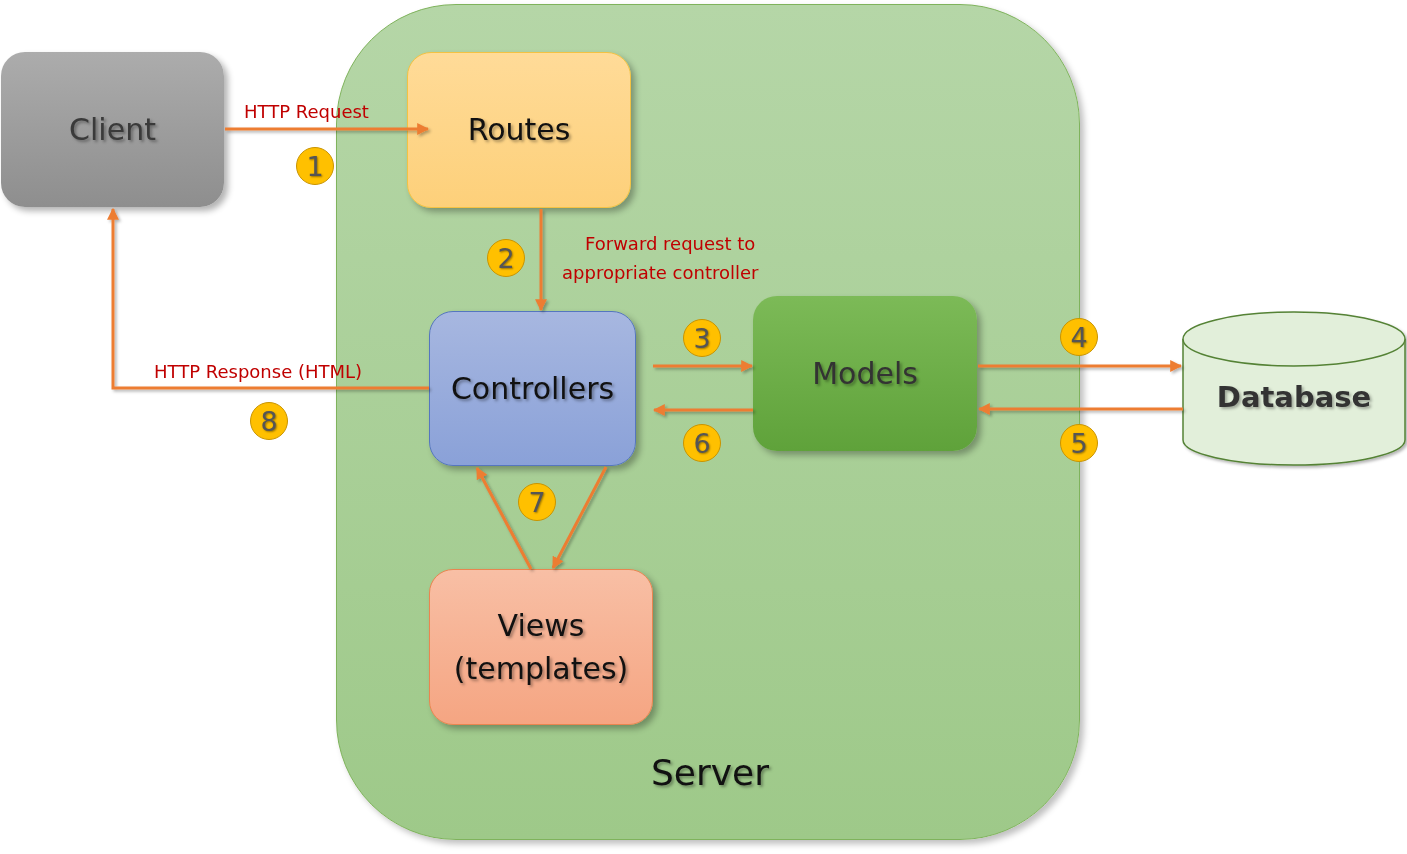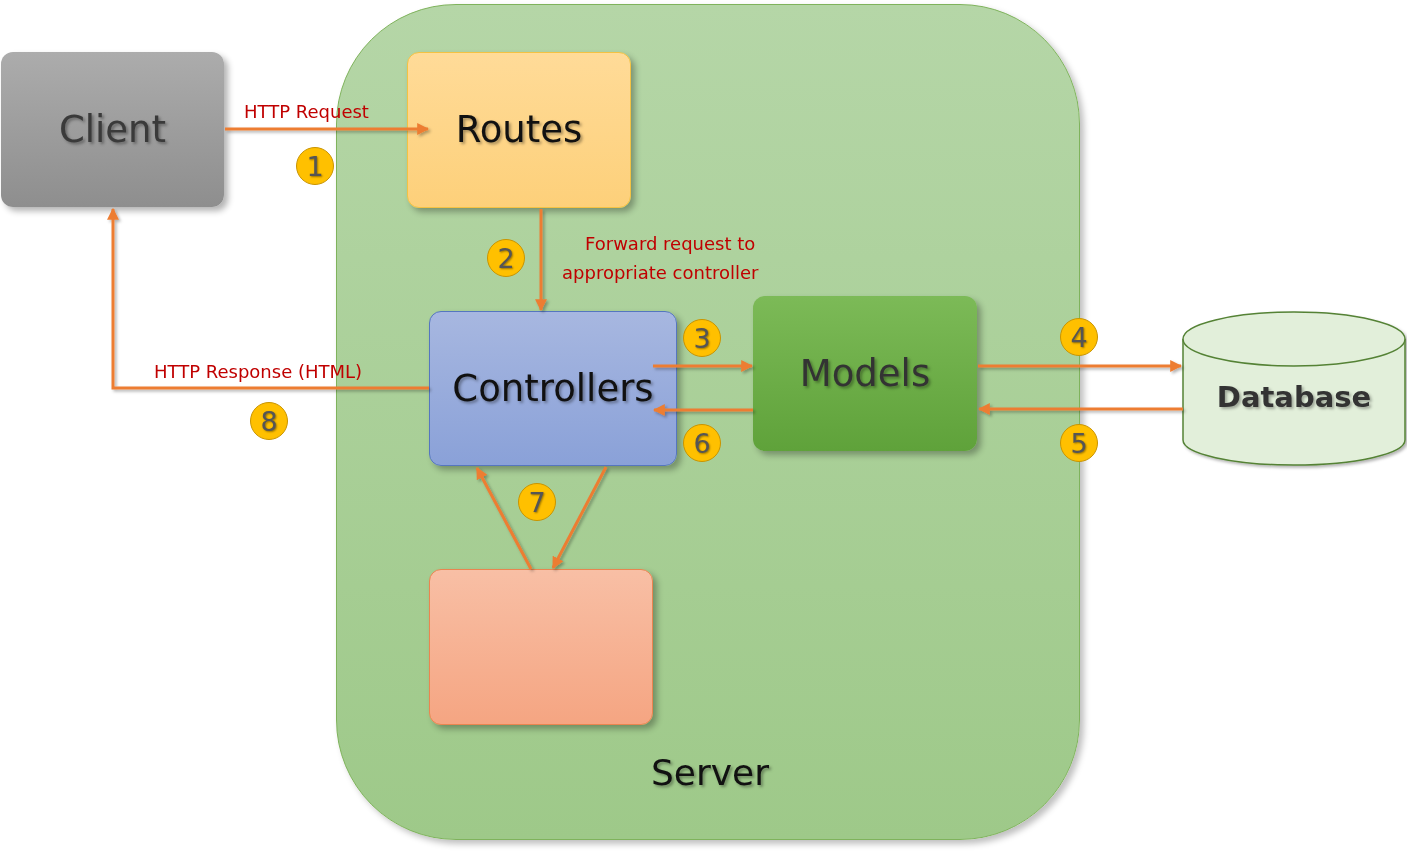--- a/index.html
+++ b/index.html
@@ -8,30 +8,30 @@
     .abs { position: absolute; }
     .server {
       left: 336px; top: 4px; width: 744px; height: 836px;
       border-radius: 120px; border: 1.5px solid #7fb35c;
       background: linear-gradient(to bottom, #b5d6a7 0%, #9ec989 100%);
       box-shadow: 4px 4px 6px rgba(0,0,0,0.25);
       box-sizing: border-box;
     }
     .box {
       display: flex; align-items: center; justify-content: center; text-align: center;
-      border-radius: 12px; box-sizing: border-box;
+      border-radius: 24px; box-sizing: border-box;
       box-shadow: 4px 4px 6px rgba(0,0,0,0.3);
-      font-family: "DejaVu Sans", sans-serif; font-size: 37px; line-height: 1.45;
+      font-family: "DejaVu Sans", sans-serif; font-size: 30px; line-height: 1.45;
       text-shadow: 2px 2px 3px rgba(0,0,0,0.35);
     }
     .client { left: 1px; top: 52px; width: 223px; height: 155px;
       background: linear-gradient(to bottom, #acacac, #8e8e8e); color: #3a3a3a; border: none; }
     .routes { left: 407px; top: 52px; width: 224px; height: 156px;
       background: linear-gradient(to bottom, #ffdb98, #fdd07a); border: 1.5px solid #f4c242; color: #111; }
-    .controllers { left: 429px; top: 311px; width: 248px; height: 155px;
+    .controllers { left: 429px; top: 311px; width: 207px; height: 155px;
       background: linear-gradient(to bottom, #a7b7e0, #8aa1d8); border: 1.5px solid #5576bf; color: #111; }
     .models { left: 753px; top: 296px; width: 224px; height: 155px;
       background: linear-gradient(to bottom, #7cba57, #5fa23a); border: none; color: #333; }
     .views { left: 429px; top: 569px; width: 224px; height: 156px;
       background: linear-gradient(to bottom, #f8bfa5, #f5a582); border: 1.5px solid #ea8550; color: #111; }
     .server-label { left: 620px; top: 752px; width: 180px; text-align: center;
       font-family: "DejaVu Sans", sans-serif; font-size: 36px; color: #111;
       text-shadow: 2px 2px 3px rgba(0,0,0,0.35); }
     .db-label { left: 1184px; top: 380px; width: 220px; text-align: center;
       font-family: "DejaVu Sans", sans-serif; font-size: 29px; color: #333;
@@ -59,20 +59,22 @@
   <span>Routes</span>
 </div>
 <div class="abs box controllers">
   <span>Controllers</span>
 </div>
 <div class="abs box models">
   <span>Models</span>
 </div>
 <div class="abs box views">
   <div>
+    <div>Views</div>
+    <div>(templates)</div>
   </div>
 </div>
 
 <svg class="arrows" width="1407" height="854">
   <defs>
     <marker id="ah" viewBox="0 0 10 10" refX="9" refY="5" markerWidth="4" markerHeight="4" orient="auto-start-reverse">
       <path d="M0,0 L10,5 L0,10 z" fill="#ed7d31"></path>
     </marker>
     <filter id="sh" x="-20%" y="-20%" width="140%" height="140%">
       <feDropShadow dx="2" dy="2" stdDeviation="1.5" flood-color="#000" flood-opacity="0.3"></feDropShadow>

